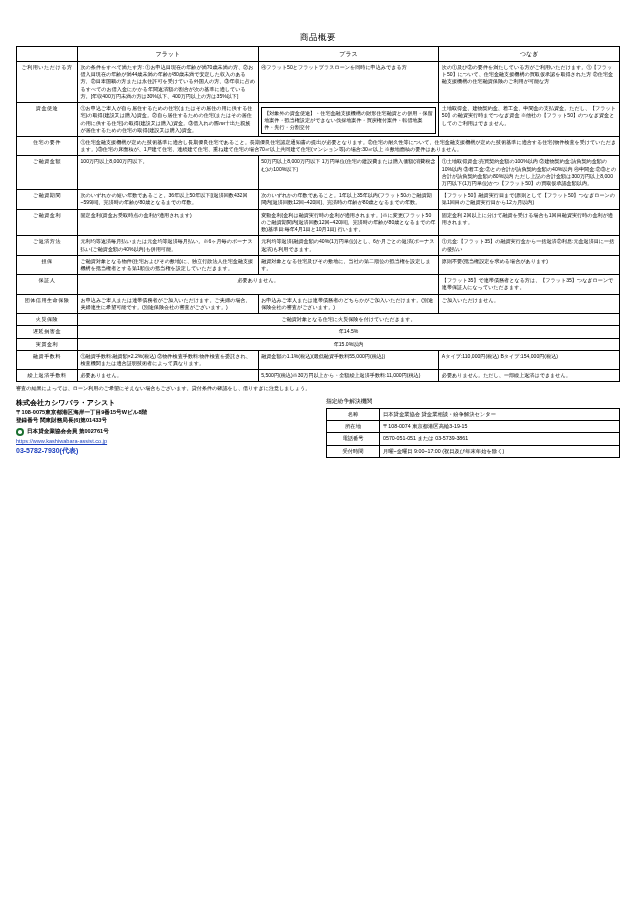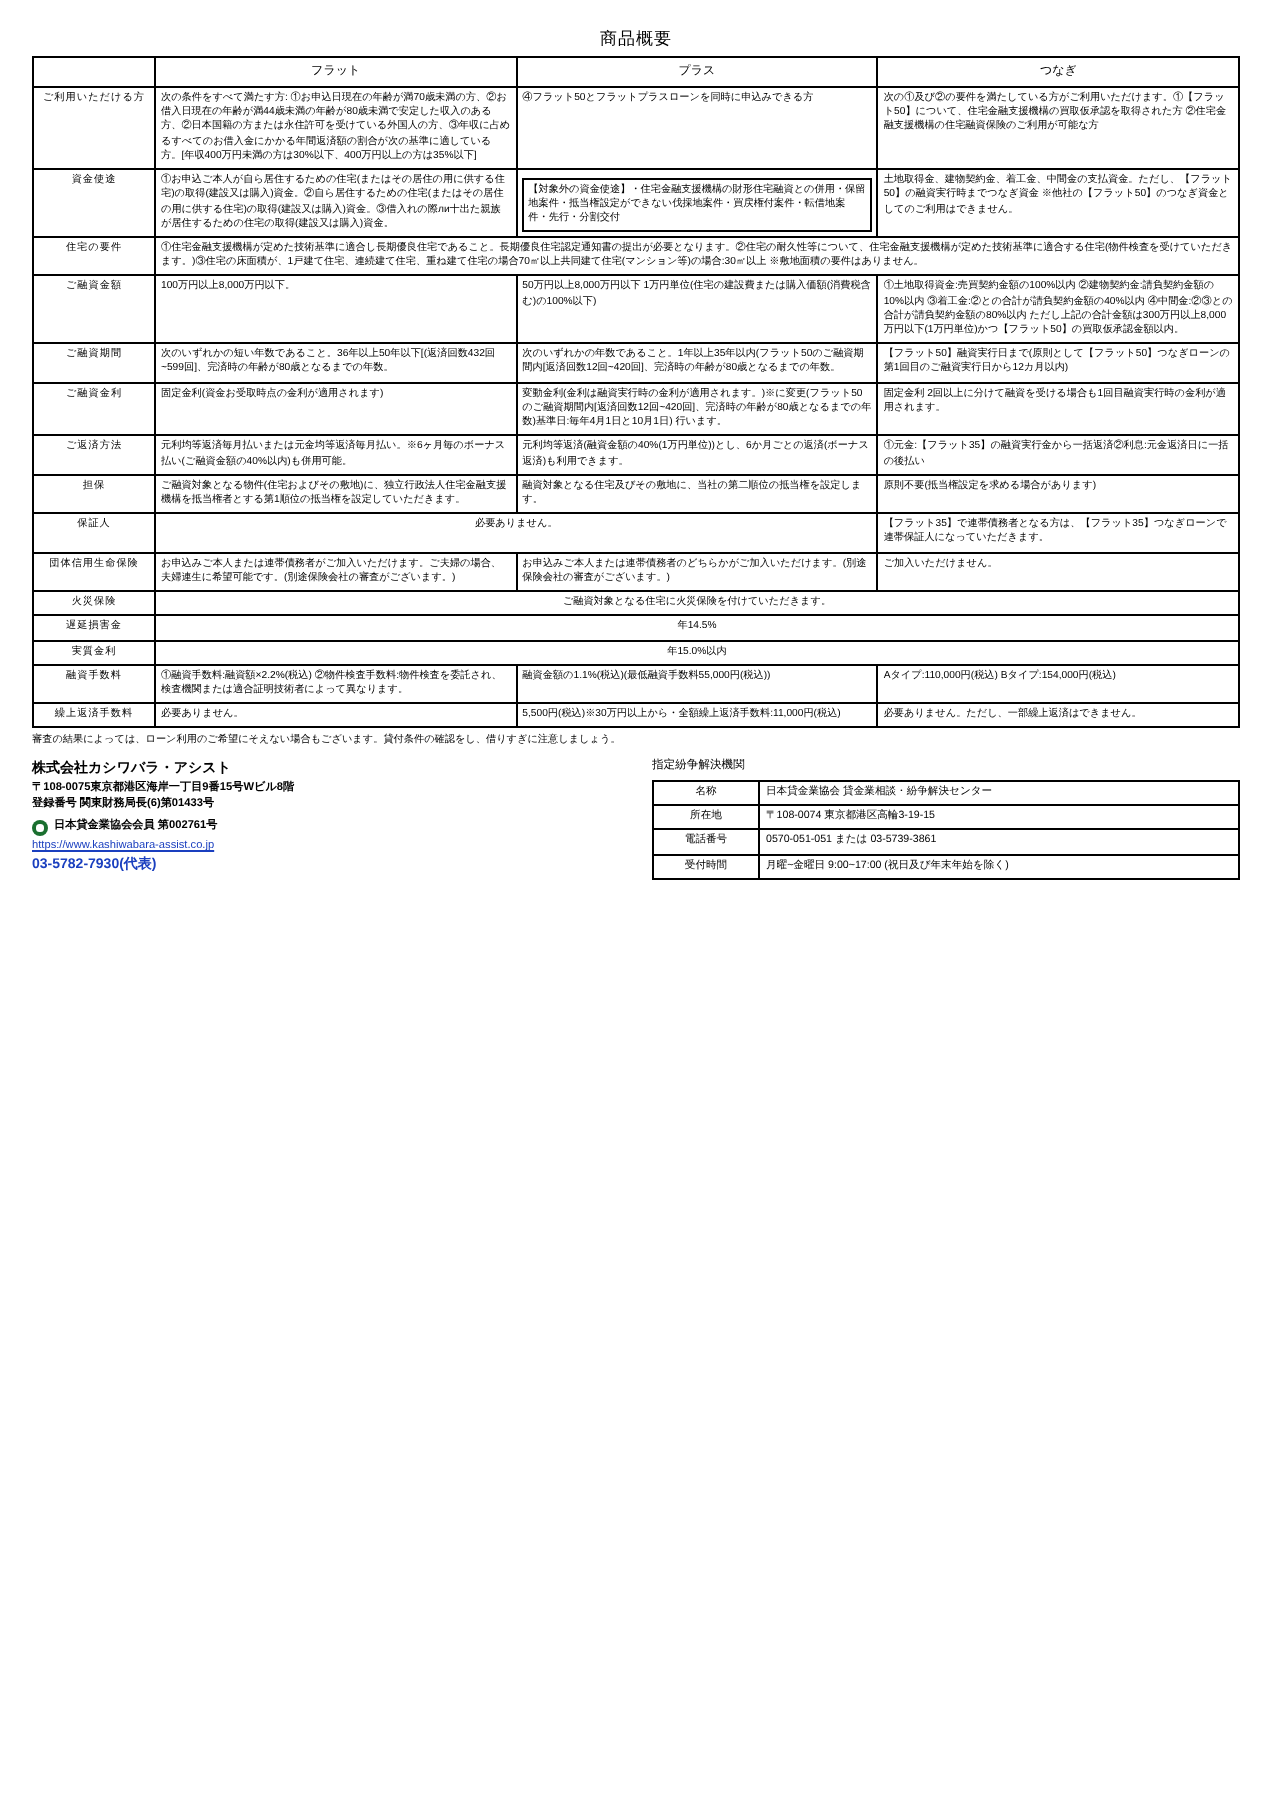--- a/index.html
+++ b/index.html
@@ -12,21 +12,21 @@
     height: 900px;
     font-family: "Liberation Sans", sans-serif;
     color: #000;
     font-size: 5.2px;
     line-height: 1.35;
   }
   .page {
     width: 636px;
     height: 900px;
     box-sizing: border-box;
-    padding: 14px 16px 10px 16px;
+    padding: 32px 16px 10px 16px;
     position: relative;
   }
   .doc-title {
     text-align: center;
     font-size: 8.5px;
     margin-bottom: 3px;
     letter-spacing: 0.5px;
   }
   table.main {
     width: 100%;

